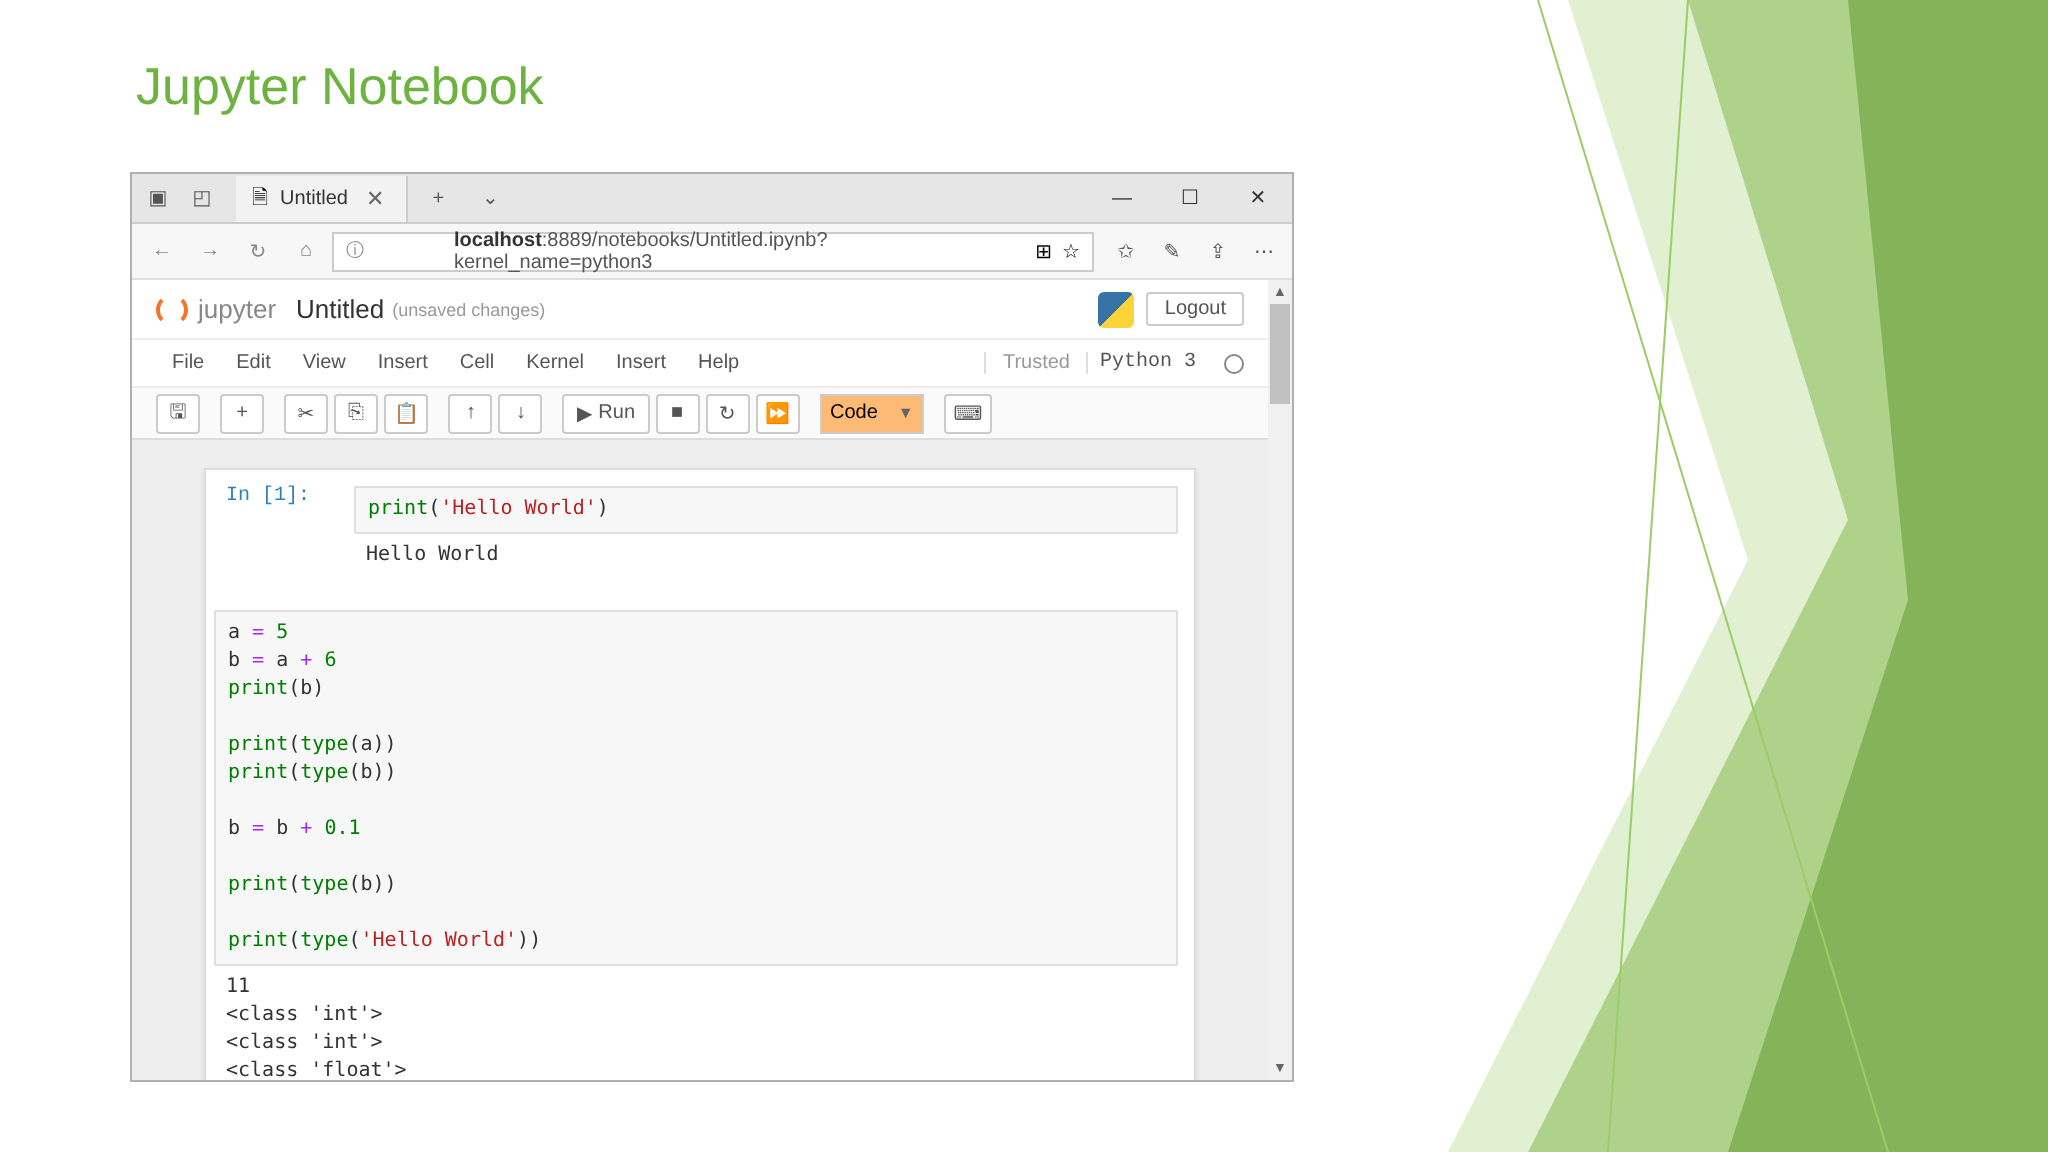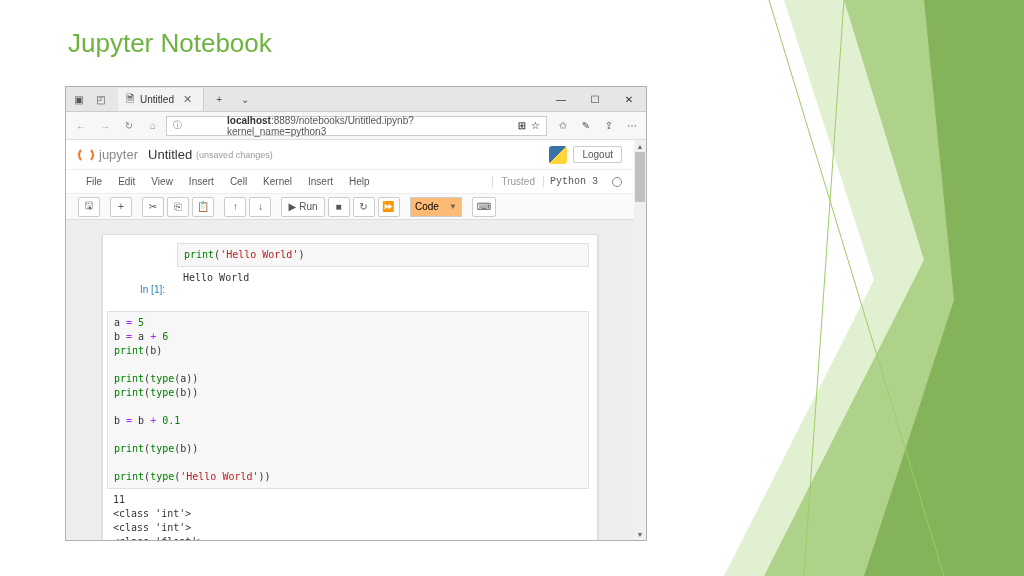--- a/index.html
+++ b/index.html
@@ -54,21 +54,21 @@
 .tbtn { border: 1px solid #ccc; background: #fff; height: 20px; min-width: 22px; display: flex; align-items: center; justify-content: center; font-size: 10px; color: #555; border-radius: 2px; padding: 0 4px; }
 .tbtn.run { padding: 0 6px; gap: 3px; }
 .celltype { border: 1px solid #ccc; background: #fdba74; height: 20px; font-size: 10px; padding: 0 4px; display: flex; align-items: center; gap: 10px; }
 .ct-arrow { font-size: 8px; color: #666; }
 .tgap { width: 4px; }
 
 .nb-area { background: #eee; padding: 14px 36px; min-height: 337px; }
 .nb-inner { background: #fff; border: 1px solid #ddd; box-shadow: 0 1px 3px rgba(0,0,0,0.1); }
 
 .cell { display: flex; padding: 4px 0; }
-.prompt { width: 70px; text-align: right; padding: 4px 8px 4px 0; font-family: Liberation Sans, sans-serif; font-size: 10px; color: #307fc1; margin-top: 41px; }
+.prompt { width: 70px; text-align: center; padding: 4px 8px 4px 0; font-family: Liberation Mono, monospace; font-size: 10px; color: #307fc1; }
 .input-area { flex: 1; padding: 4px 8px 4px 4px; font-family: monospace; font-size: 10px; line-height: 1.4; }
 .code-box { background: #f7f7f7; border: 1px solid #e0e0e0; padding: 4px 6px; }
 .output-area { padding: 4px 6px; color: #333; white-space: pre; }
 
 .kw-builtin { color: #008000; }
 .kw-str { color: #ba2121; }
 .kw-num { color: #008000; }
 .kw-op { color: #aa22ff; }
 .kw-name { color: #333; }
 

